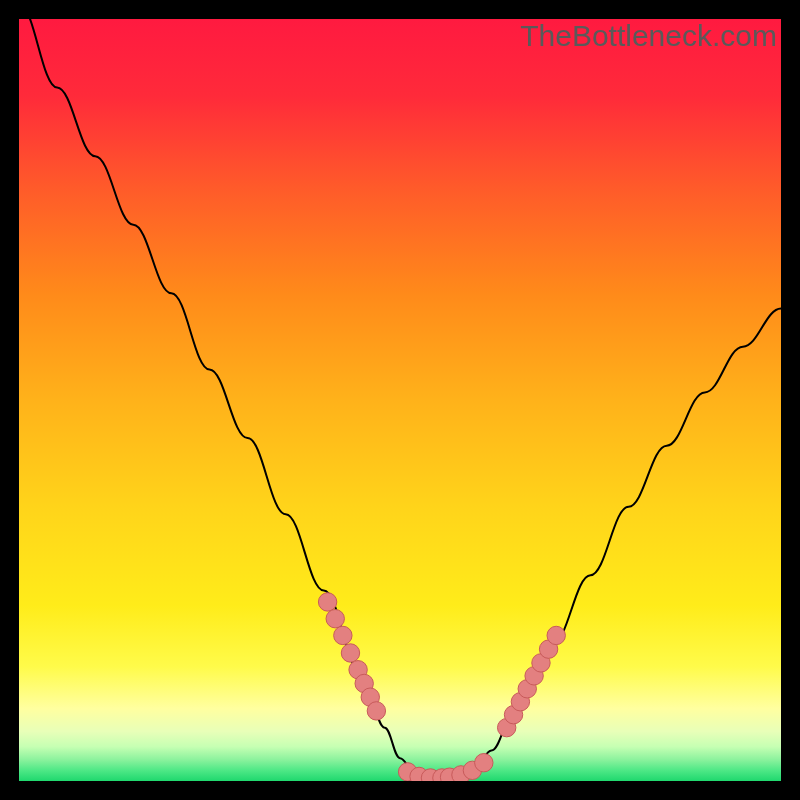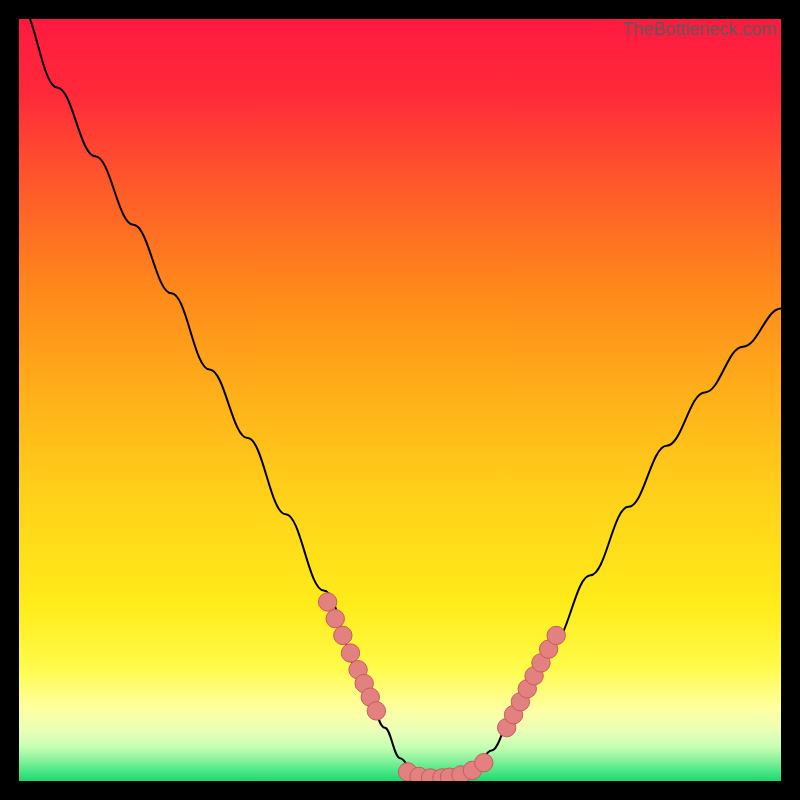--- a/index.html
+++ b/index.html
@@ -24,21 +24,21 @@
     top: 19px;
     width: 762px;
     height: 762px;
     overflow: hidden;
   }
   .watermark {
     position: absolute;
     top: 0;
     right: 4px;
     font-family: Arial, Helvetica, sans-serif;
-    font-size: 18px;
+    font-size: 30px;
     font-weight: 500;
     color: #5a5a5a;
     letter-spacing: 0px;
     user-select: none;
     white-space: nowrap;
   }
   svg {
     display: block;
   }
 </style>

